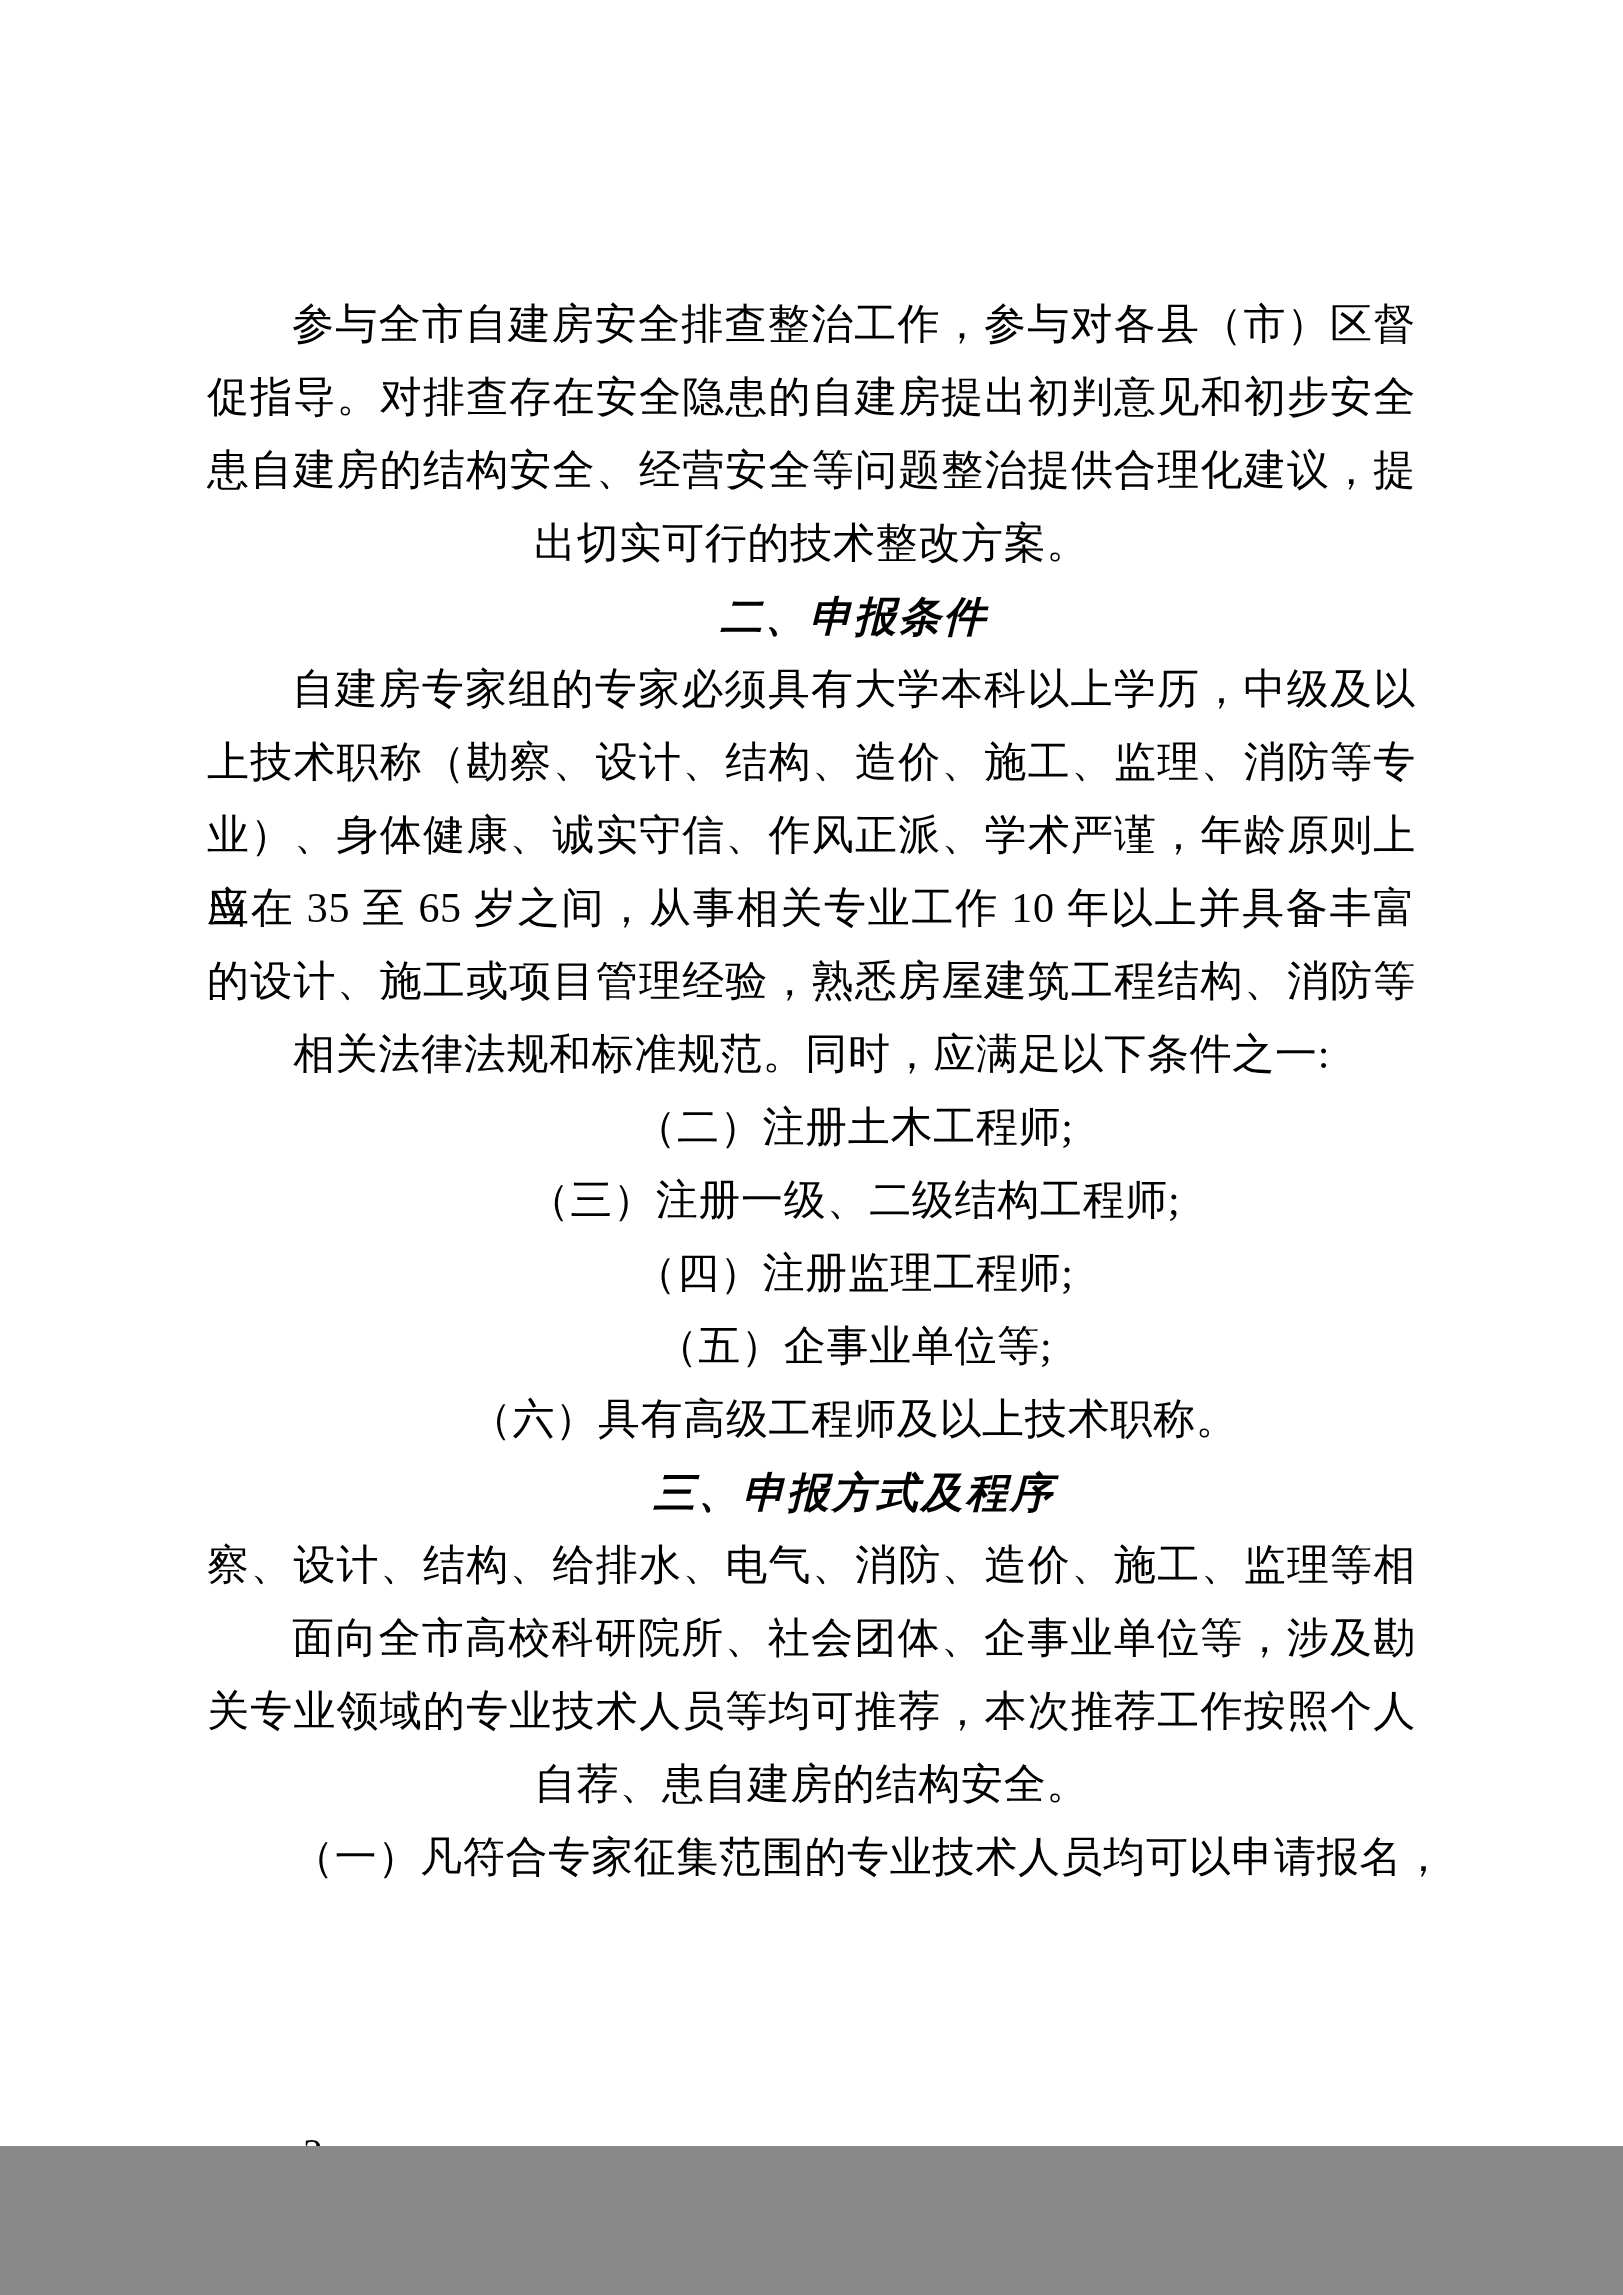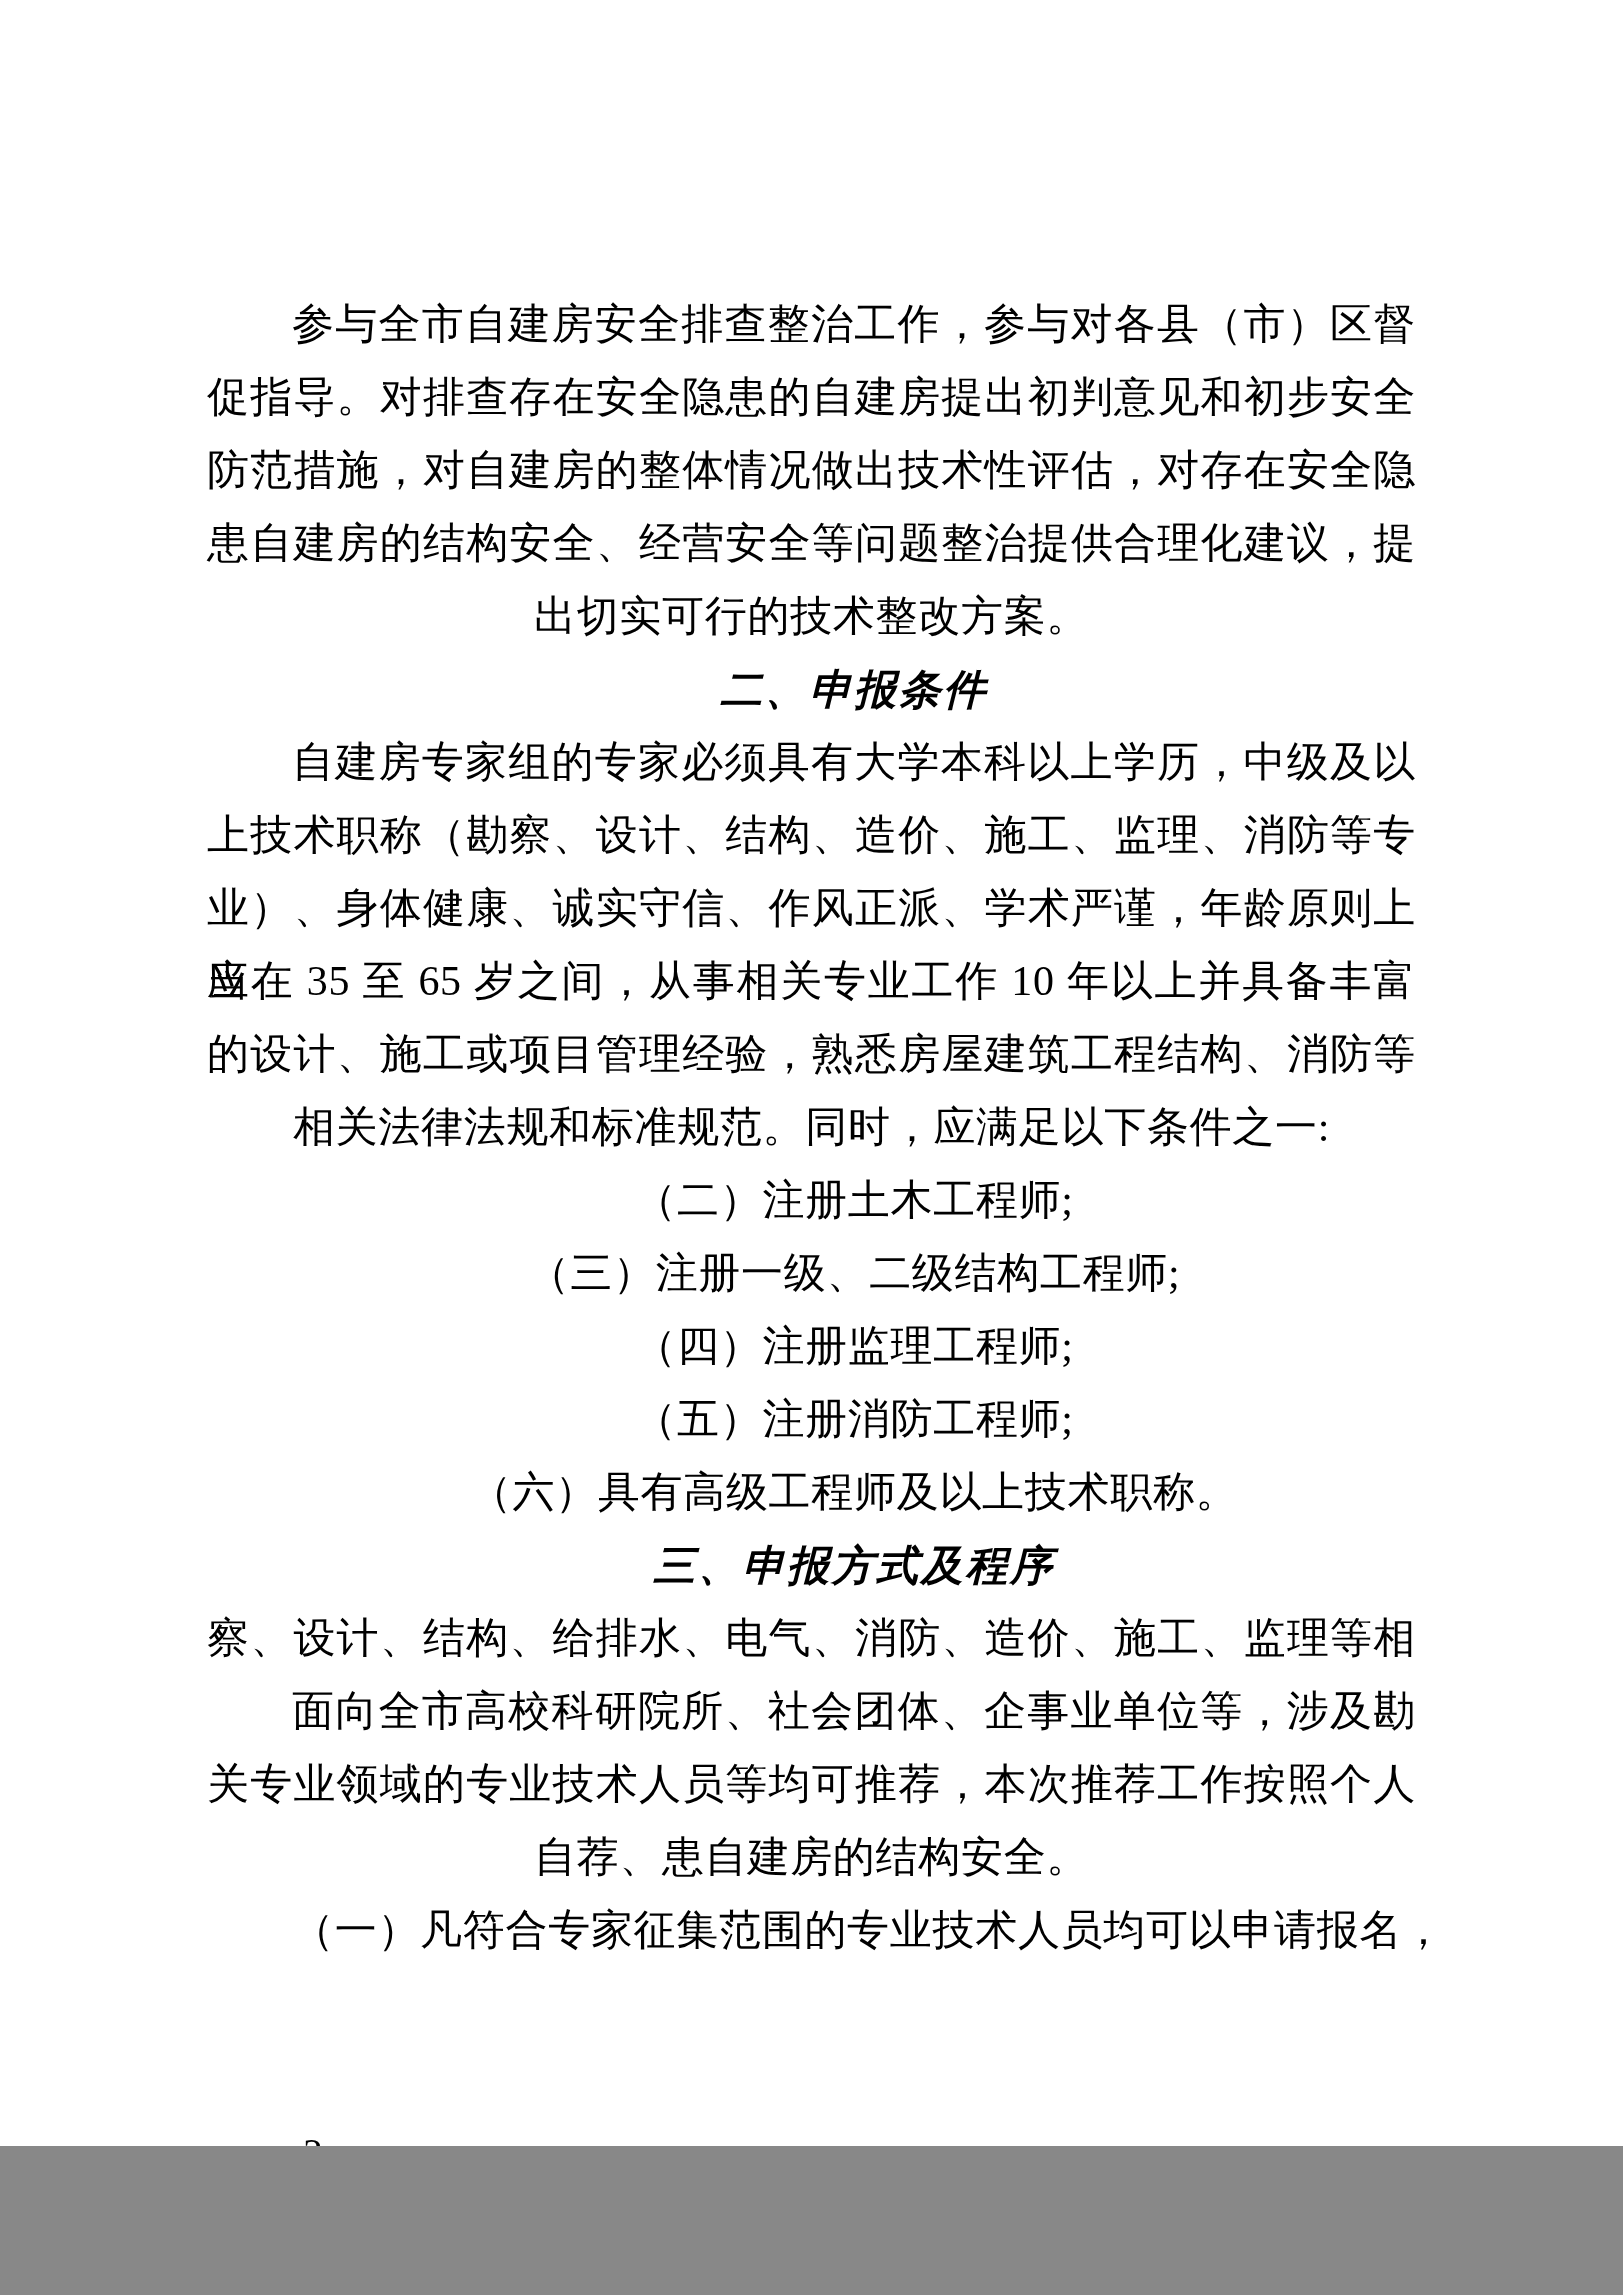--- a/index.html
+++ b/index.html
@@ -60,34 +60,33 @@
     letter-spacing: 1.3px;
   }
 </style>
 </head>
 <body>
 
 <div class="page">
   <div class="doc-body">
       <div class="line fill indent">参与全市自建房安全排查整治工作，参与对各县（市）区督</div>
       <div class="line fill">促指导。对排查存在安全隐患的自建房提出初判意见和初步安全</div>
-      <div class="line fill">防范措施，对自建房的整体情况做出技术性评估，对存在安全隐</div>
       <div class="line fill">患自建房的结构安全、经营安全等问题整治提供合理化建议，提</div>
       <div class="line">出切实可行的技术整改方案。</div>
       <div class="line heading indent">二、申报条件</div>
       <div class="line fill indent">自建房专家组的专家必须具有大学本科以上学历，中级及以</div>
       <div class="line fill">上技术职称（勘察、设计、结构、造价、施工、监理、消防等专</div>
       <div class="line fill">业）、身体健康、诚实守信、作风正派、学术严谨，年龄原则上应</div>
       <div class="line fill">当在 35 至 65 岁之间，从事相关专业工作 10 年以上并具备丰富</div>
       <div class="line fill">的设计、施工或项目管理经验，熟悉房屋建筑工程结构、消防等</div>
       <div class="line">相关法律法规和标准规范。同时，应满足以下条件之一:</div>
       <div class="line indent">（二）注册土木工程师;</div>
       <div class="line indent">（三）注册一级、二级结构工程师;</div>
       <div class="line indent">（四）注册监理工程师;</div>
-      <div class="line indent">（五）注册消防工程师;</div>
+      <div class="line indent">（五）企事业单位等;</div>
       <div class="line indent">（六）具有高级工程师及以上技术职称。</div>
       <div class="line heading indent">三、申报方式及程序</div>
       <div class="line fill">察、设计、结构、给排水、电气、消防、造价、施工、监理等相</div>
       <div class="line fill indent">面向全市高校科研院所、社会团体、企事业单位等，涉及勘</div>
       <div class="line fill">关专业领域的专业技术人员等均可推荐，本次推荐工作按照个人</div>
       <div class="line">自荐、患自建房的结构安全。</div>
       <div class="line indent">（一）凡符合专家征集范围的专业技术人员均可以申请报名，</div>
     </div>
   <div class="page-footer">— 2 —</div>
 </div>

